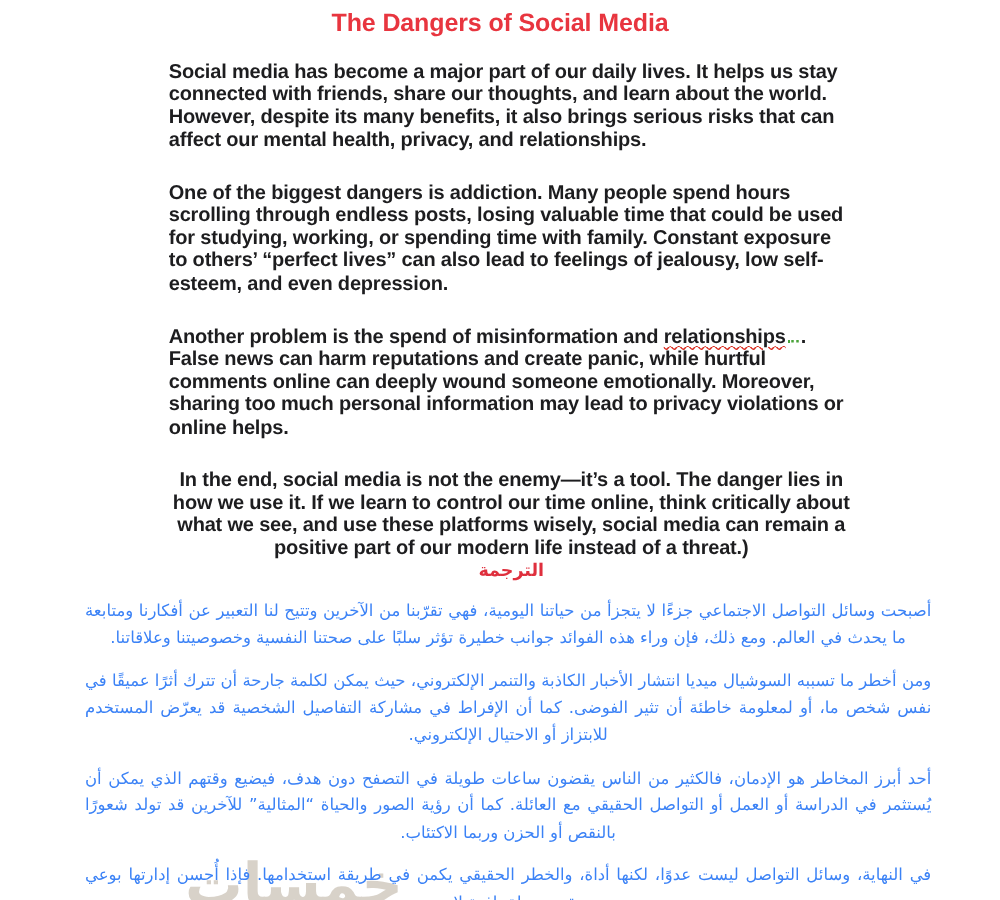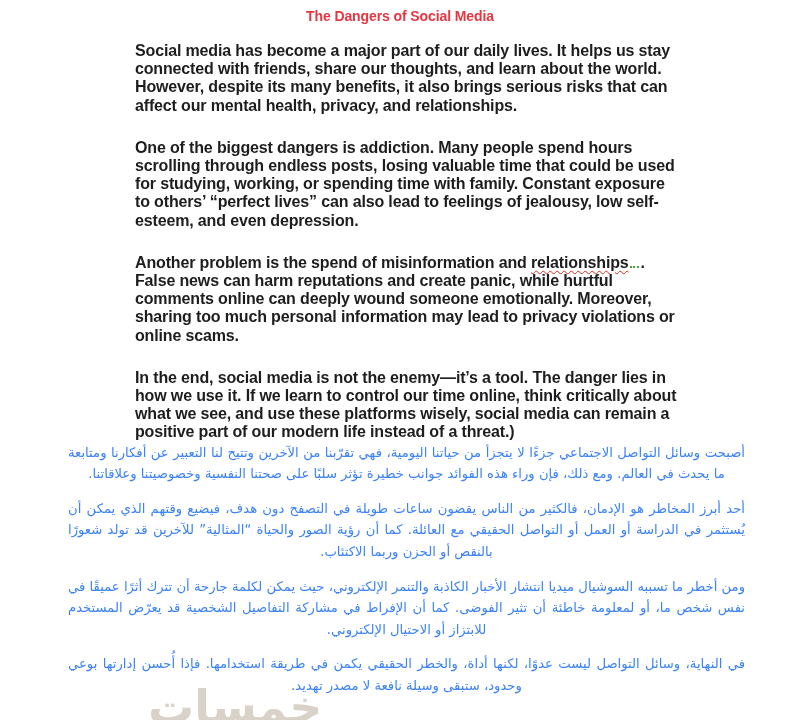--- a/index.html
+++ b/index.html
@@ -10,36 +10,36 @@
     background:#ffffff;
     overflow:hidden;
     font-family:"Liberation Sans", sans-serif;
   }
   .content { position:relative; z-index:1; }
   .doc-title {
     margin:8px 0 18px 0;
     width:800px;
     text-align:center;
     color:#e8353f;
-    font-size:14px;
+    font-size:20px;
     font-weight:600;
     letter-spacing:-0.1px;
   }
   .english-block {
     margin-left:135px;
     width:548px;
     color:#1d1d1f;
     font-size:16px;
     font-weight:600;
     line-height:18.2px;
     letter-spacing:-0.15px;
     text-align:left;
   }
   .english-block p { margin:0 0 24px 0; }
-  .english-block p.last { margin-bottom:0; }
+  .english-block p.last { margin-bottom:0;text-align:center; }
   .misspelled {
     text-decoration-line:underline;
     text-decoration-style:wavy;
     text-decoration-color:#d92b1f;
     text-decoration-thickness:1px;
     text-underline-offset:2px;
   }
   .grammar-mark {
     display:inline-block;
     width:9px; height:5px;
@@ -94,30 +94,31 @@
 
   <div class="content">
 
     <div class="doc-title">The Dangers of Social Media</div>
 
     <div class="english-block">
       <p>Social media has become a major part of our daily lives. It helps us stay connected with friends, share our thoughts, and learn about the world. However, despite its many benefits, it also brings serious risks that can affect our mental health, privacy, and relationships.</p>
 
       <p>One of the biggest dangers is addiction. Many people spend hours scrolling through endless posts, losing valuable time that could be used for studying, working, or spending time with family. Constant exposure to others’ “perfect lives” can also lead to feelings of jealousy, low self-esteem, and even depression.</p>
 
-      <p><span>Another problem is the spend of misinformation and </span><span class="misspelled">relationships</span><span class="grammar-mark"></span><span>. False news can harm reputations and create panic, while hurtful comments online can deeply wound someone emotionally. Moreover, sharing too much personal information may lead to privacy violations or online scams.</span></p>
+      <p><span>Another problem is the spend of misinformation and </span><span class="misspelled">relationships</span><span class="grammar-mark"></span><span>. False news can harm reputations and create panic, while hurtful comments online can deeply wound someone emotionally. Moreover, sharing too much personal information may lead to privacy violations or online helps.</span></p>
 
       <p class="last">In the end, social media is not the enemy—it’s a tool. The danger lies in how we use it. If we learn to control our time online, think critically about what we see, and use these platforms wisely, social media can remain a positive part of our modern life instead of a threat.)</p>
     </div>
 
+    <div class="translation-heading">الترجمة</div>
 
     <div class="arabic-block">
       <p>أصبحت وسائل التواصل الاجتماعي جزءًا لا يتجزأ من حياتنا اليومية، فهي تقرّبنا من الآخرين وتتيح لنا التعبير عن أفكارنا ومتابعة ما يحدث في العالم. ومع ذلك، فإن وراء هذه الفوائد جوانب خطيرة تؤثر سلبًا على صحتنا النفسية وخصوصيتنا وعلاقاتنا.</p>
 
+      <p>ومن أخطر ما تسببه السوشيال ميديا انتشار الأخبار الكاذبة والتنمر الإلكتروني، حيث يمكن لكلمة جارحة أن تترك أثرًا عميقًا في نفس شخص ما، أو لمعلومة خاطئة أن تثير الفوضى. كما أن الإفراط في مشاركة التفاصيل الشخصية قد يعرّض المستخدم للابتزاز أو الاحتيال الإلكتروني.</p>
+
       <p>أحد أبرز المخاطر هو الإدمان، فالكثير من الناس يقضون ساعات طويلة في التصفح دون هدف، فيضيع وقتهم الذي يمكن أن يُستثمر في الدراسة أو العمل أو التواصل الحقيقي مع العائلة. كما أن رؤية الصور والحياة “المثالية” للآخرين قد تولد شعورًا بالنقص أو الحزن وربما الاكتئاب.</p>
-
-      <p>ومن أخطر ما تسببه السوشيال ميديا انتشار الأخبار الكاذبة والتنمر الإلكتروني، حيث يمكن لكلمة جارحة أن تترك أثرًا عميقًا في نفس شخص ما، أو لمعلومة خاطئة أن تثير الفوضى. كما أن الإفراط في مشاركة التفاصيل الشخصية قد يعرّض المستخدم للابتزاز أو الاحتيال الإلكتروني.</p>
 
       <p class="last">في النهاية، وسائل التواصل ليست عدوًا، لكنها أداة، والخطر الحقيقي يكمن في طريقة استخدامها. فإذا أُحسن إدارتها بوعي وحدود، ستبقى وسيلة نافعة لا مصدر تهديد.</p>
     </div>
 
   </div>
 </div>
 
 </body></html>

